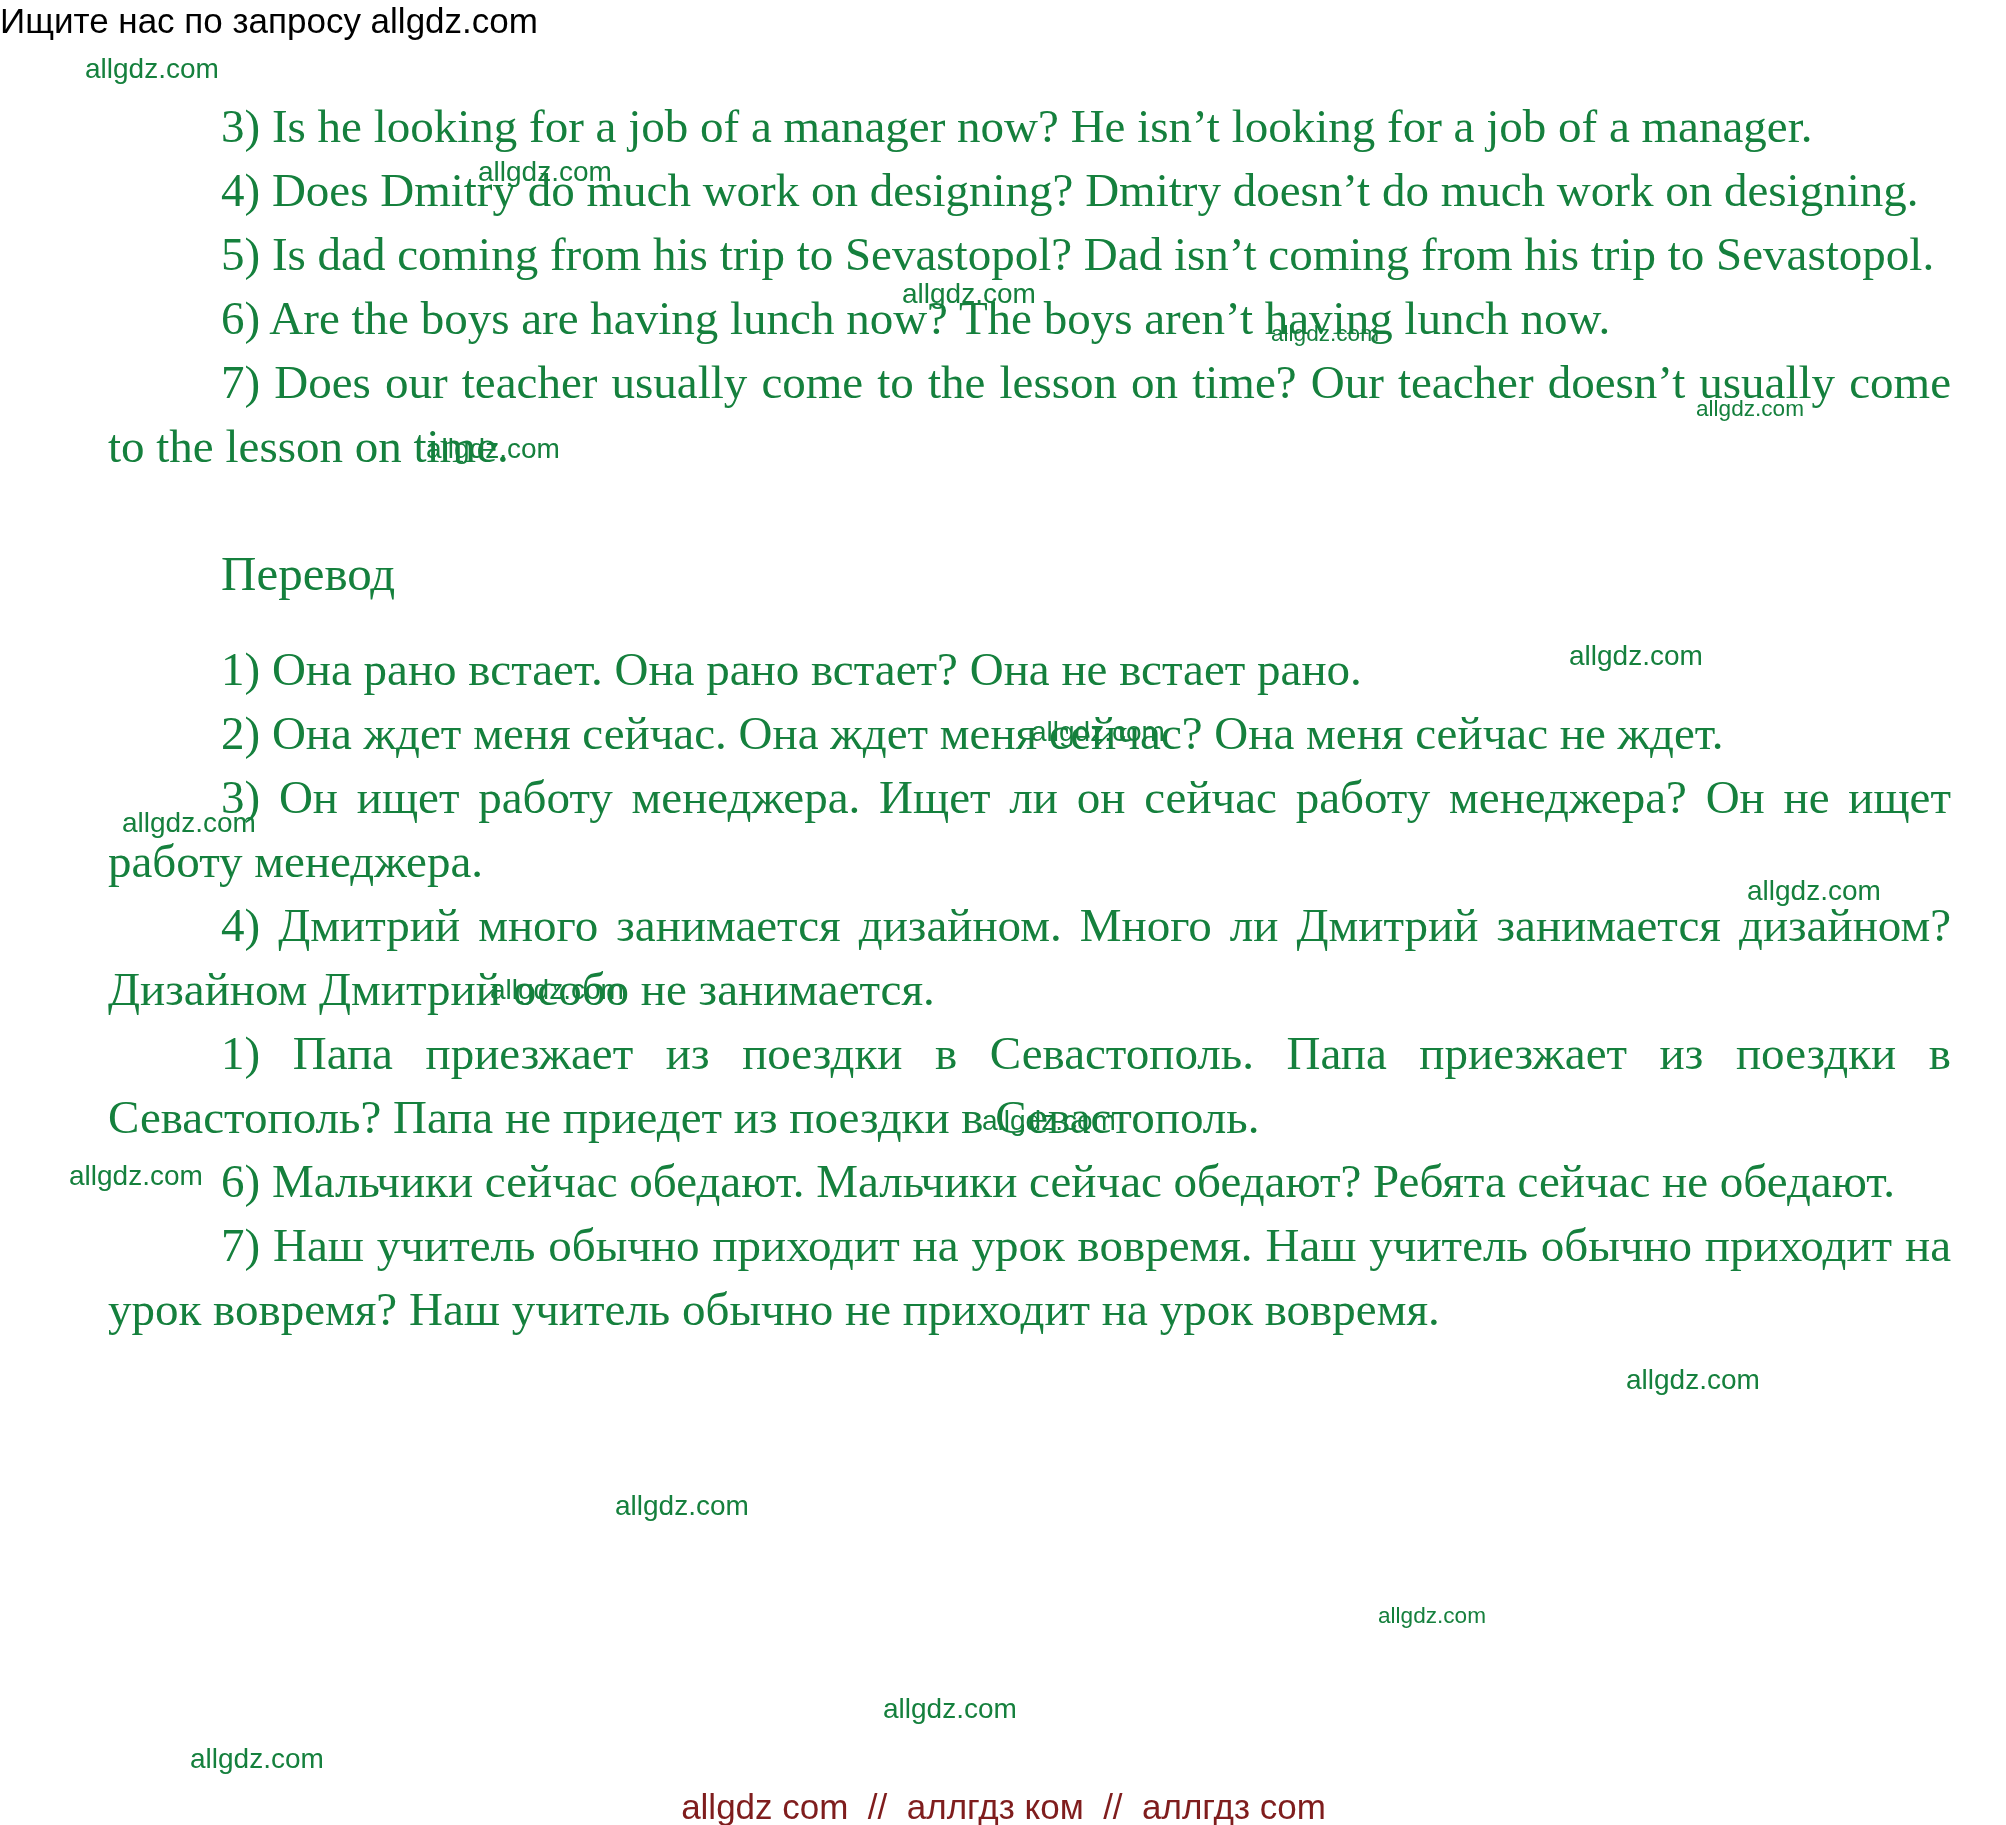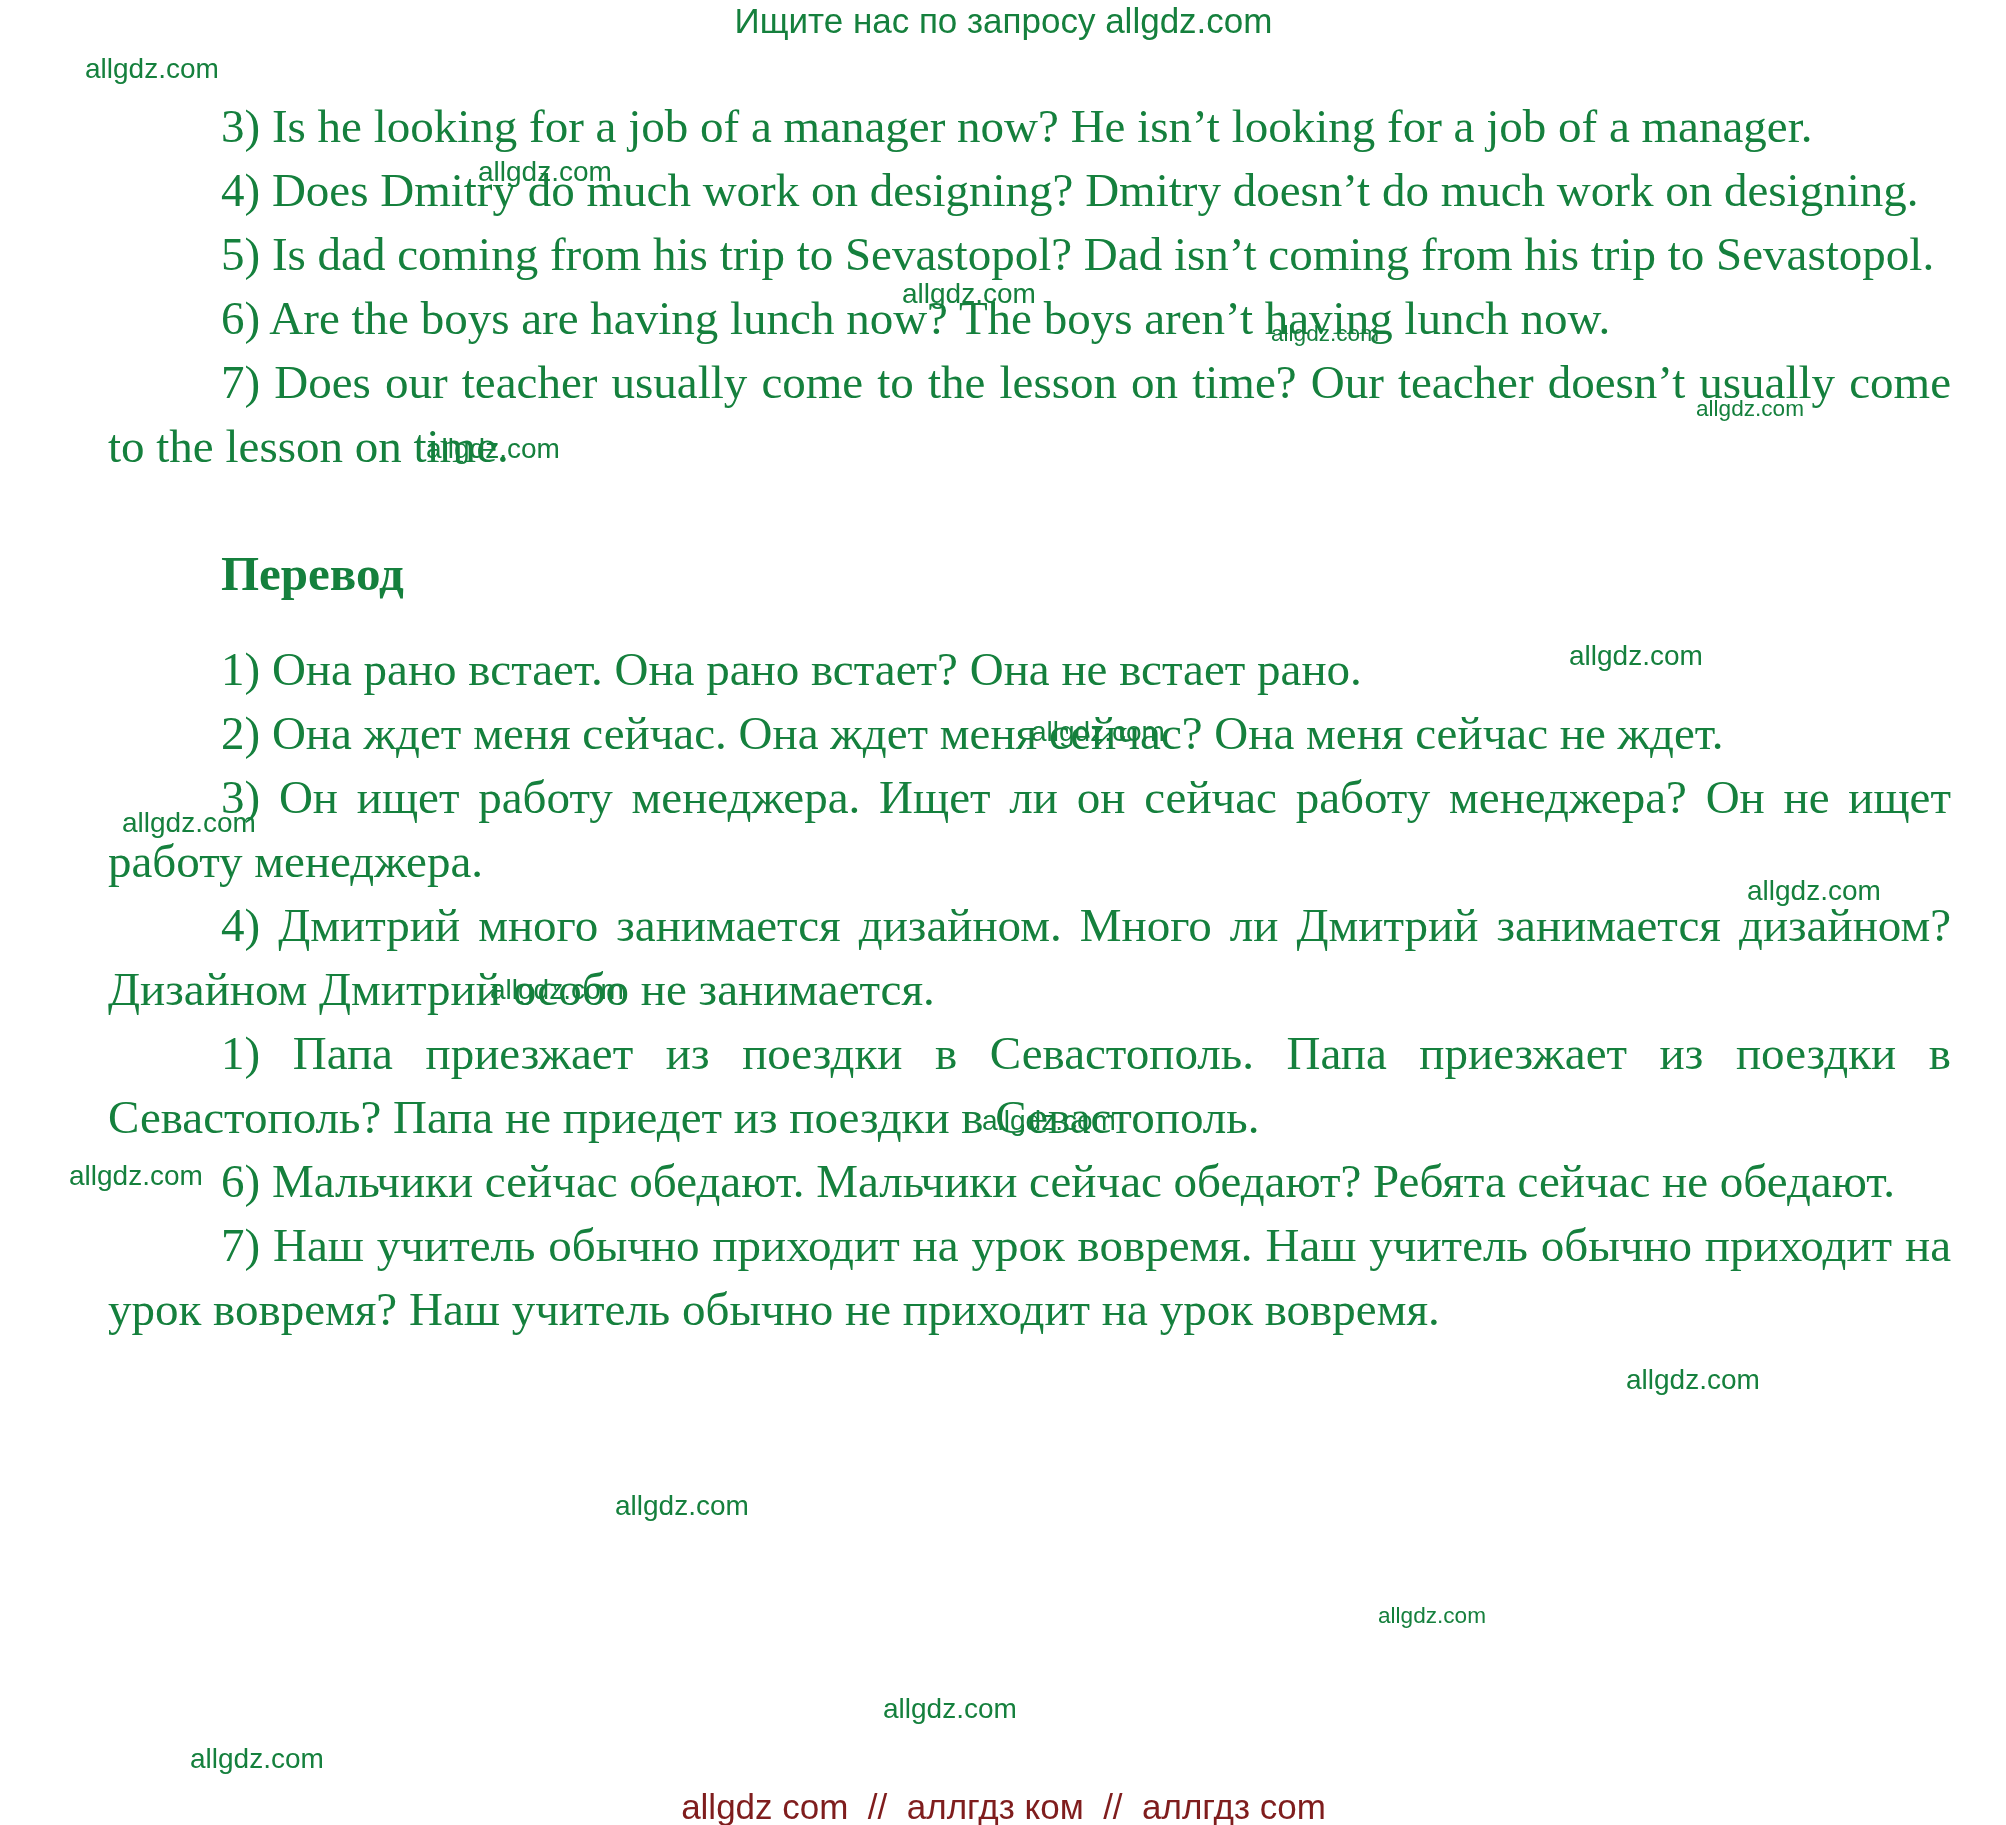--- a/index.html
+++ b/index.html
@@ -1,29 +1,29 @@
 <!DOCTYPE html>
 <html style="font-size:15px"><head>
 <meta charset="utf-8">
 <style>
   html, body { margin: 0; padding: 0; background: #ffffff; }
   body { width: 2007px; height: 1826px; position: relative; overflow: hidden; }
   .top-banner {
     position: absolute; left: 0; width: 2007px; top: 0; height: 41px;
-    text-align: center; color: #15803d;
+    color: #000000;
     font-family: "Liberation Sans", sans-serif; font-size: 35px; line-height: 41px;
   }
   .page {
     position: absolute; left: 108px; top: 94px; width: 1843px;
     font-family: "Liberation Serif", serif; font-size: 47px; line-height: 64px;
     color: #15803d;
   }
   .para { margin: 0; text-align: justify; text-indent: 113px; }
   .heading {
-    margin: 0; text-indent: 113px; font-weight: bold; font-size: 49px;
+    margin: 0; text-indent: 113px; font-weight: normal; font-size: 49px;
     line-height: 64px;
   }
   .spacer { height: 64px; }
   .spacer-sm { height: 31px; }
   .wm {
     position: absolute; font-family: "Liberation Sans", sans-serif;
     font-size: 28px; color: #15803d; white-space: nowrap; line-height: 1;
   }
   .wm.sm { font-size: 22.6px; }
   .footer {

